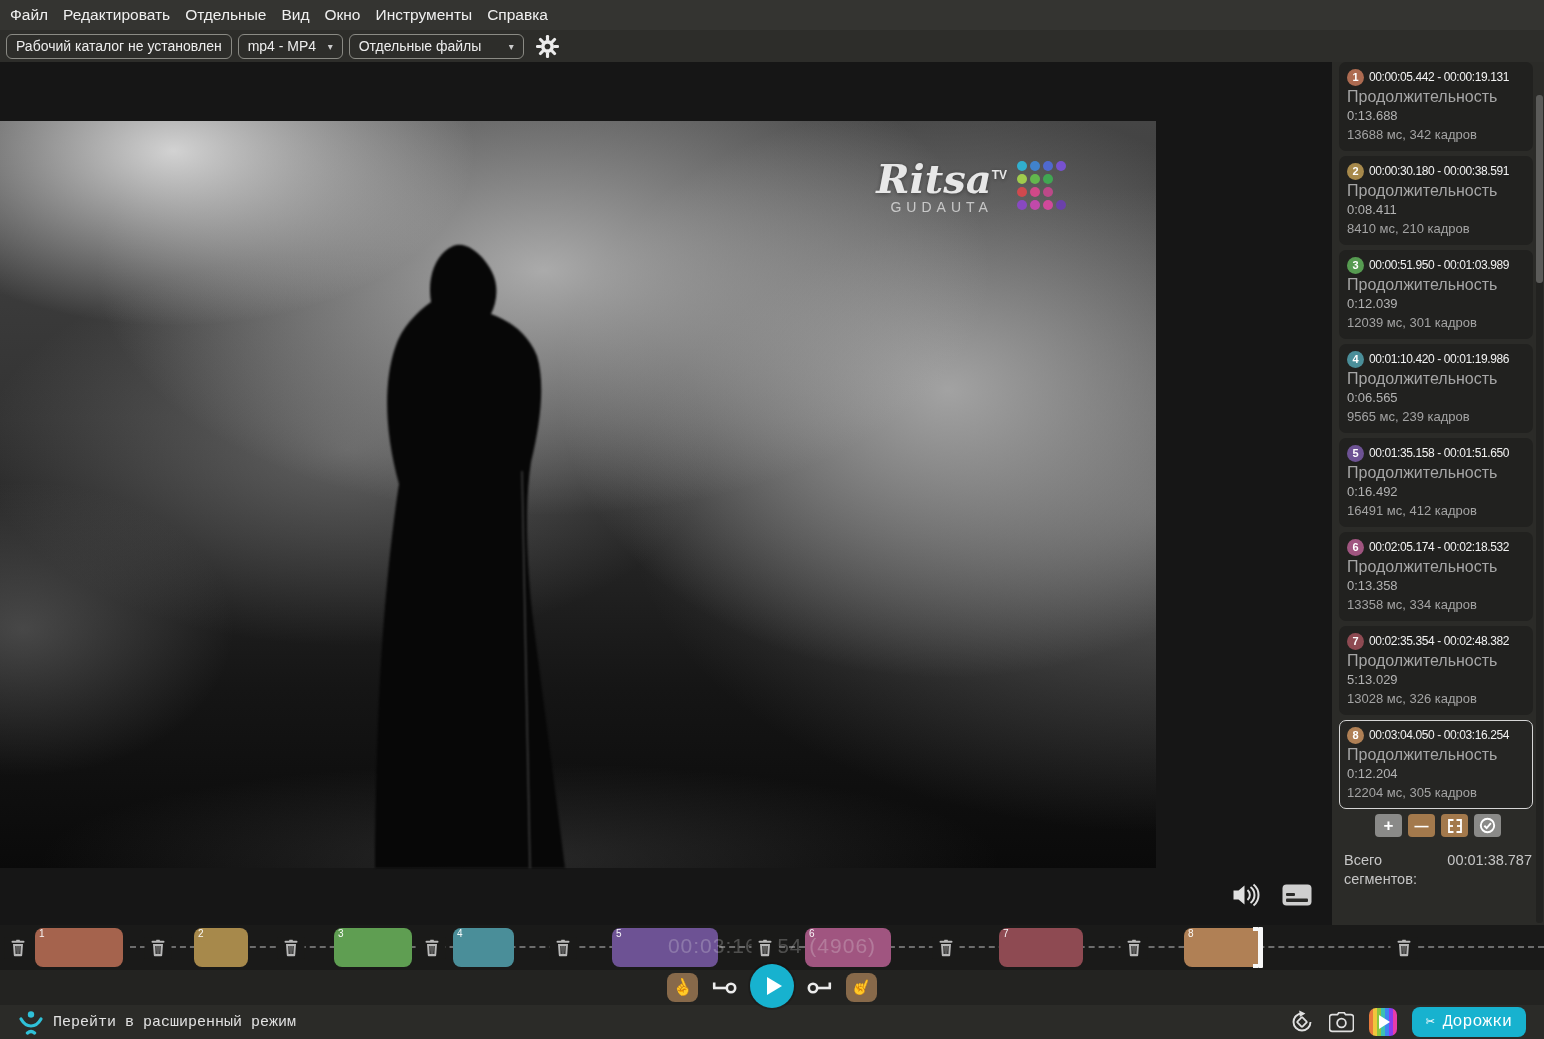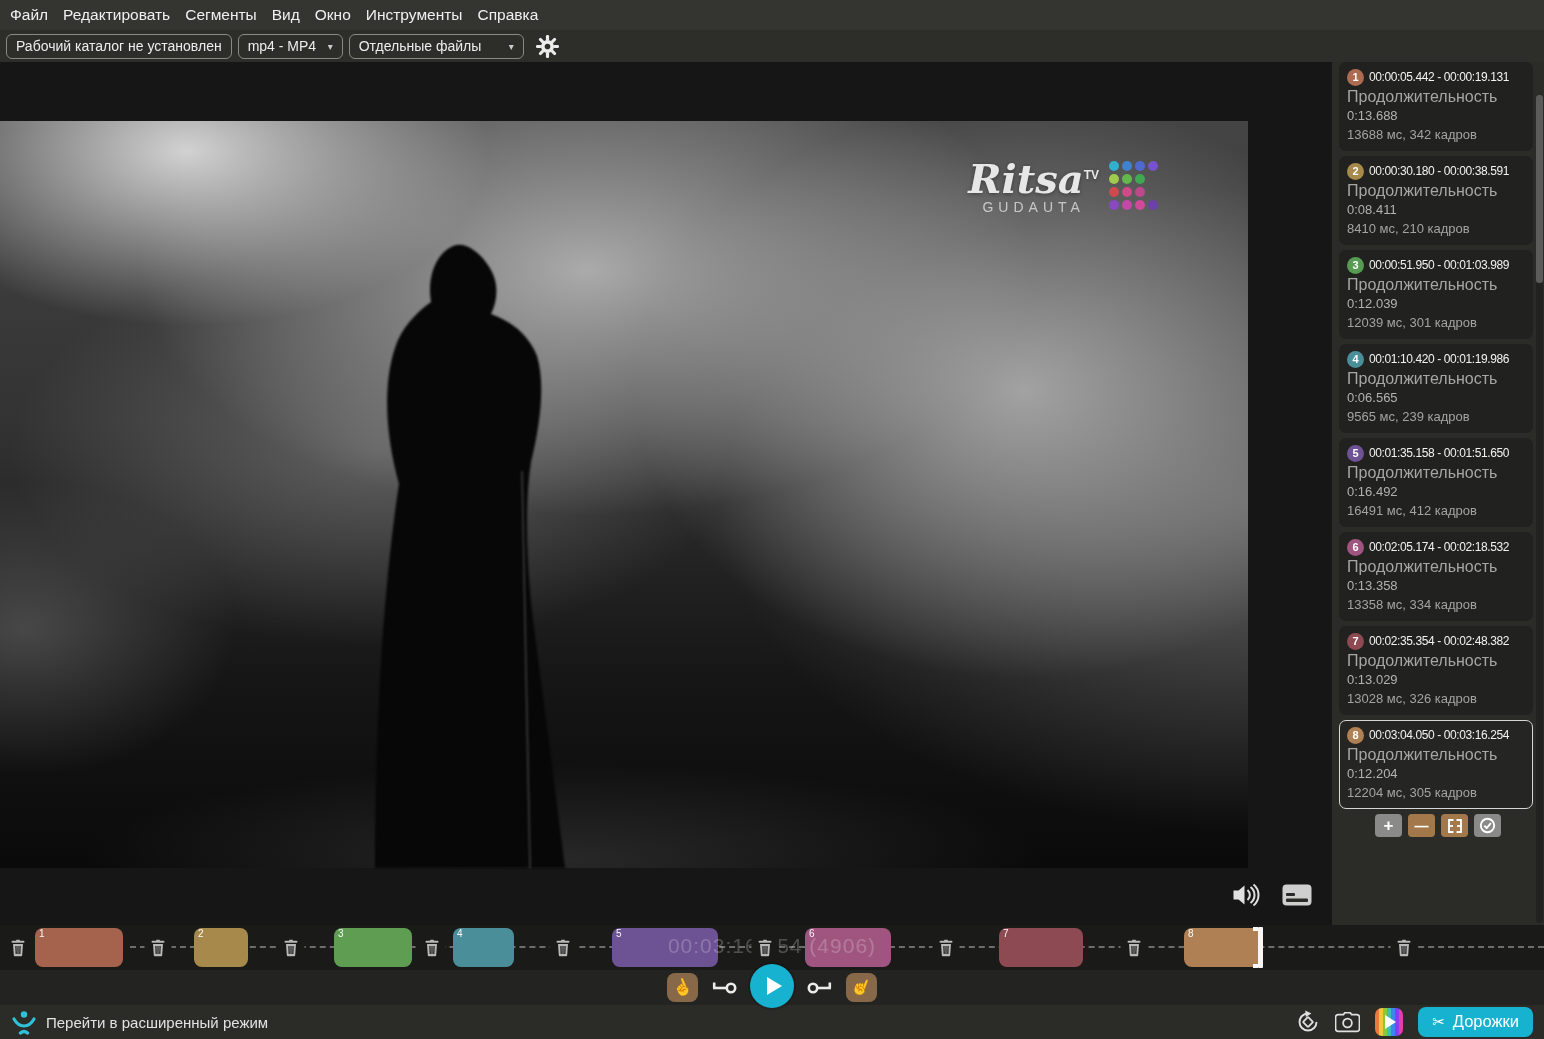--- a/index.html
+++ b/index.html
@@ -20,21 +20,21 @@
     border-radius:6px; padding:3px 9px; font-size:14px; color:#ededed; background:transparent;
     white-space:nowrap; height:25px; }
   .tb-select { justify-content:space-between; }
   .caret { font-size:10px; color:#cccccc; margin-left:6px; }
   .fmt-label { max-width:82px; overflow:hidden; white-space:nowrap; display:inline-block; }
   .gear-wrap { margin-left:6px; display:flex; align-items:center; }
 
   
   .main { display:flex; height:863px; background:#161616; }
   .video-area { position:relative; width:1332px; height:863px; background:#161616; }
-  .video-frame { position:absolute; top:59px; left:0; width:1248px; height:747px;
+  .video-frame { position:absolute; top:59px; left:0; width:1156px; height:747px;
     background:
       radial-gradient(ellipse 430px 250px at 15% 4%, rgba(222,222,222,.92), rgba(222,222,222,0) 70%),
       radial-gradient(ellipse 620px 340px at 47% 20%, rgba(190,190,190,.85), rgba(190,190,190,0) 72%),
       radial-gradient(ellipse 540px 400px at 82% 36%, rgba(172,172,172,.9), rgba(172,172,172,0) 72%),
       radial-gradient(ellipse 720px 430px at 101% 52%, rgba(128,128,128,.65), rgba(128,128,128,0) 75%),
       radial-gradient(ellipse 300px 210px at 2% 68%, rgba(115,115,115,.5), rgba(115,115,115,0) 70%),
       radial-gradient(ellipse 520px 280px at 30% 44%, rgba(145,145,145,.5), rgba(145,145,145,0) 70%),
       radial-gradient(ellipse 640px 130px at 45% 99%, rgba(95,95,95,.35), rgba(95,95,95,0) 75%),
       linear-gradient(to bottom, #454545 0%, #333333 40%, #151515 76%, #0a0a0a 100%);
   }
@@ -95,40 +95,40 @@
   .hand-glyph-l { display:inline-block; transform:rotate(-22deg); }
   .hand-glyph-r { display:inline-block; transform:rotate(22deg); }
   .key-btn { display:flex; align-items:center; }
   .play-btn { width:44px; height:44px; border-radius:50%; background:#17b2cf; display:flex;
     align-items:center; justify-content:center; margin-top:-4px; box-shadow:0 0 0 2px rgba(0,0,0,.15); }
   .play-tri { width:0; height:0; border-left:15px solid #fff; border-top:9px solid transparent;
     border-bottom:9px solid transparent; margin-left:4px; }
 
   
   .statusbar { height:34px; background:#2b2b28; display:flex; align-items:center;
-    justify-content:space-between; padding:0 11px; }
+    justify-content:space-between; padding:0 18px;font-family:Liberation Mono, monospace; }
   .sb-left { display:flex; align-items:center; gap:9px; color:#e2e2e2; font-size:15px; }
   .sb-right { display:flex; align-items:center; gap:15px; }
   .app-icon { width:28px; height:28px; border-radius:7px; display:flex; align-items:center; justify-content:center;
     background:linear-gradient(90deg,#e87a3c 0 15%,#f0c63c 15% 29%,#8cc63f 29% 43%,#3cc0b4 43% 57%,#3c86f0 57% 71%,#8c3cf0 71% 85%,#e83caa 85% 100%); }
   .app-tri { width:0; height:0; border-left:11px solid #fff; border-top:7px solid transparent;
     border-bottom:7px solid transparent; margin-left:3px; }
   .export-btn { display:flex; align-items:center; gap:8px; background:#17b2cf; color:#fff;
     font-size:16.5px; border-radius:8px; padding:5px 14px 6px; height:30px; }
   .scissors { font-size:15px; }
 </style>
 </head>
 <body>
 
 <div class="app">
 
   <div class="menubar">
     <span class="menu-item">Файл</span>
     <span class="menu-item">Редактировать</span>
-    <span class="menu-item">Сегменты</span>
+    <span class="menu-item">Отдельные</span>
     <span class="menu-item">Вид</span>
     <span class="menu-item">Окно</span>
     <span class="menu-item">Инструменты</span>
     <span class="menu-item">Справка</span>
   </div>
 
   <div class="toolbar">
     <div class="tb-group">
       <div class="tb-btn">
         <span>Рабочий каталог не установлен</span>
@@ -271,21 +271,21 @@
         <div class="lbl">Продолжительность</div>
         <div class="dur">0:13.358</div>
         <div class="det">13358 мс, 334 кадров</div>
       </div>
       <div class="card">
         <div class="range">
             <span class="badge" style="background: rgb(142, 74, 82);">7</span>
             <span>00:02:35.354 - 00:02:48.382</span>
           </div>
         <div class="lbl">Продолжительность</div>
-        <div class="dur">0:13.029</div>
+        <div class="dur">5:13.029</div>
         <div class="det">13028 мс, 326 кадров</div>
       </div>
       <div class="card selected">
         <div class="range">
             <span class="badge" style="background: rgb(176, 128, 85);">8</span>
             <span>00:03:04.050 - 00:03:16.254</span>
           </div>
         <div class="lbl">Продолжительность</div>
         <div class="dur">0:12.204</div>
         <div class="det">12204 мс, 305 кадров</div>
@@ -307,20 +307,24 @@
             </svg>
         </div>
         <div class="act-btn act-gray">
           <svg width="17" height="17" viewBox="0 0 16 16">
               <circle cx="8" cy="8" r="6.3" fill="none" stroke="#fff" stroke-width="1.8"></circle>
               <polyline points="5,8.2 7.2,10.4 11.2,5.8" fill="none" stroke="#fff" stroke-width="1.8"></polyline>
             </svg>
         </div>
       </div>
 
+      <div class="sb-total">
+        <span class="t-label">Всего сегментов:</span>
+        <span>00:01:38.787</span>
+      </div>
 
       <div class="sb-scrolltrack">
         <div class="sb-scrollthumb"></div>
       </div>
     </div>
   </div>
 
   <div class="timeline">
     <div class="tl-dash"></div>
 

